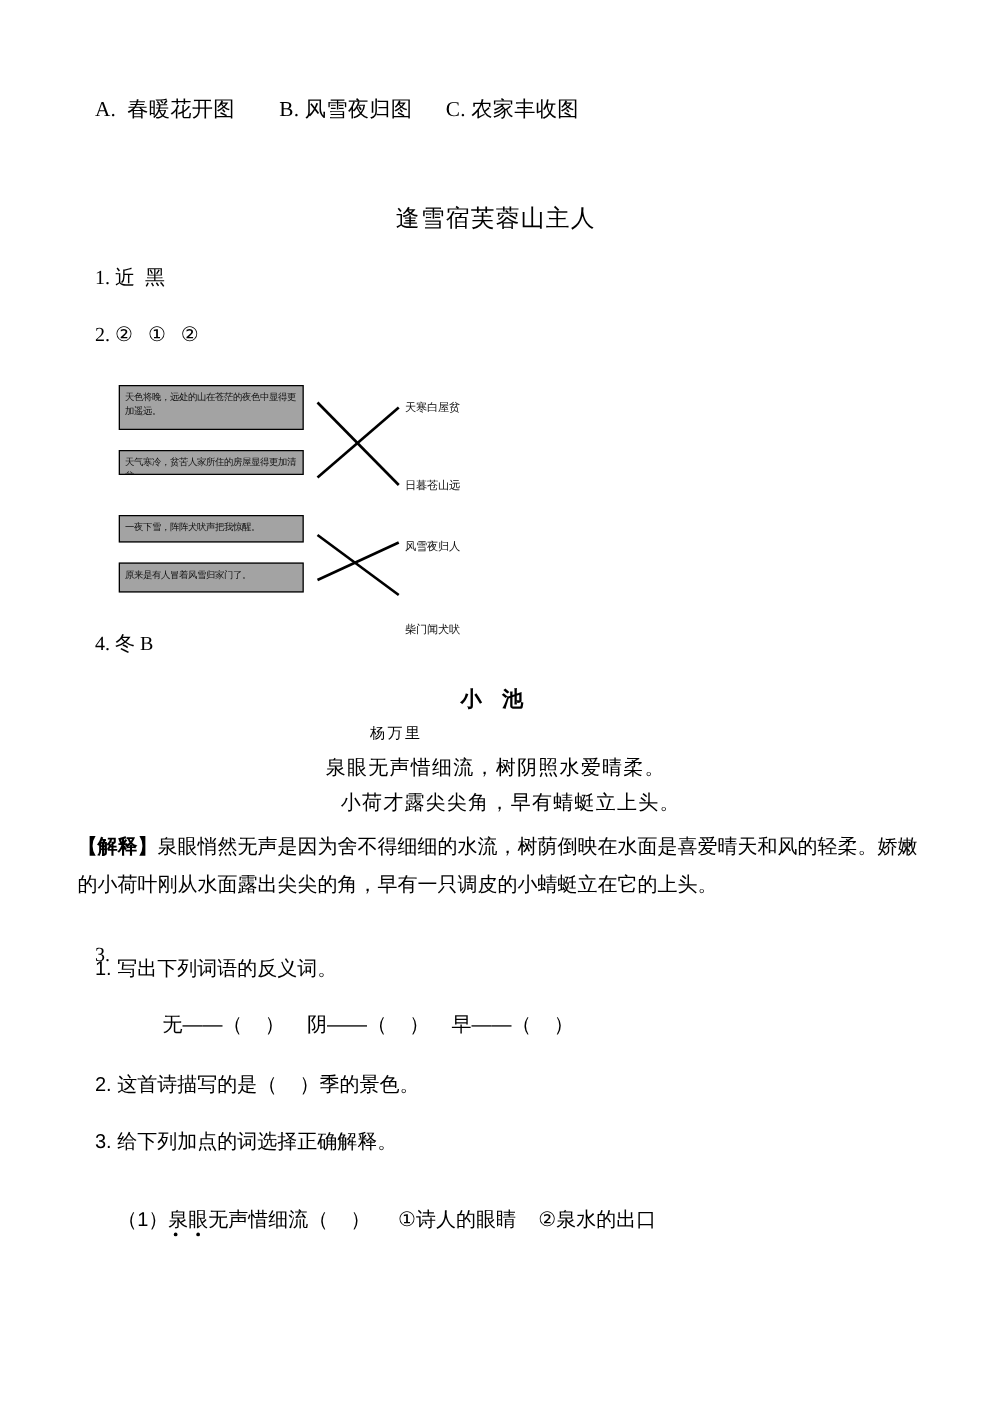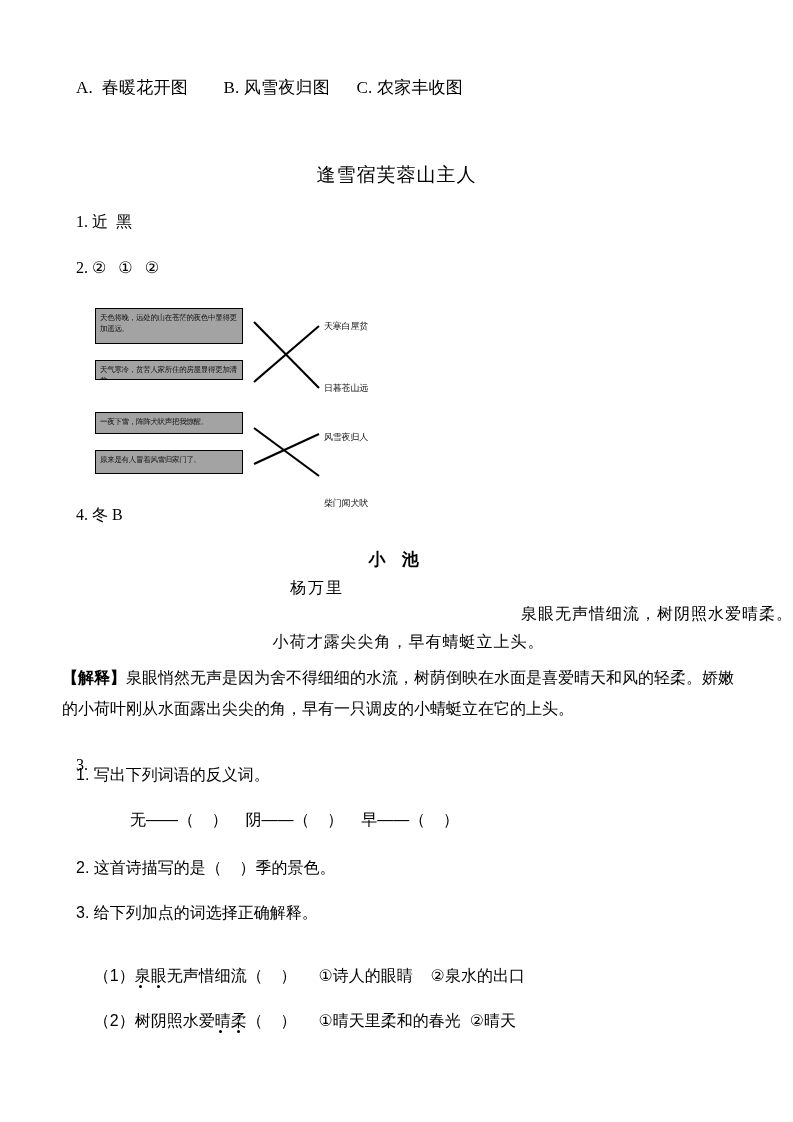--- a/index.html
+++ b/index.html
@@ -111,31 +111,31 @@
     width: 793px;
     text-align: center;
     font-size: 17px;
     font-weight: bold;
     letter-spacing: 6px;
   }
   .poem-author {
     left: 0; top: 578px;
     width: 634px;
     text-align: center;
-    font-size: 16px;
+    font-size: 12px;
     letter-spacing: 2px;
   }
   .poem-line {
     left: 0;
     width: 793px;
     text-align: center;
     font-size: 16px;
     letter-spacing: 1px;
   }
-  .pl-1 { top: 604px; text-align: right; }
+  .pl-1 { top: 604px; }
   .pl-2 { top: 632px; margin-left: 12px; }
 
   
   #explain {
     left: 62px;
     top: 662px;
     width: 672px;
     font-size: 16px;
     line-height: 31px;
     text-align: justify;
@@ -232,17 +232,14 @@
   <div class="abs q q1a">无——（    ）    阴——（    ）    早——（    ）</div>
 
   <div class="abs q q2">2. 这首诗描写的是（    ）季的景色。</div>
 
   <div class="abs q q3">3. 给下列加点的词选择正确解释。</div>
 
   <div class="abs q q3a">
     <span>（1）</span><span class="dotted dotted2">泉眼</span><span>无声惜细流（    ）</span><span style="display:inline-block;width:22px"></span><span>①诗人的眼睛    ②泉水的出口</span>
   </div>
 
-  <div class="abs q q3b">
-    <span>（2）</span><span>树阴照水爱</span><span class="dotted dotted2">晴柔</span><span>（    ）</span><span style="display:inline-block;width:22px"></span><span>①晴天里柔和的春光  ②晴天</span>
-  </div>
 
 </div>
 
 </body></html>

